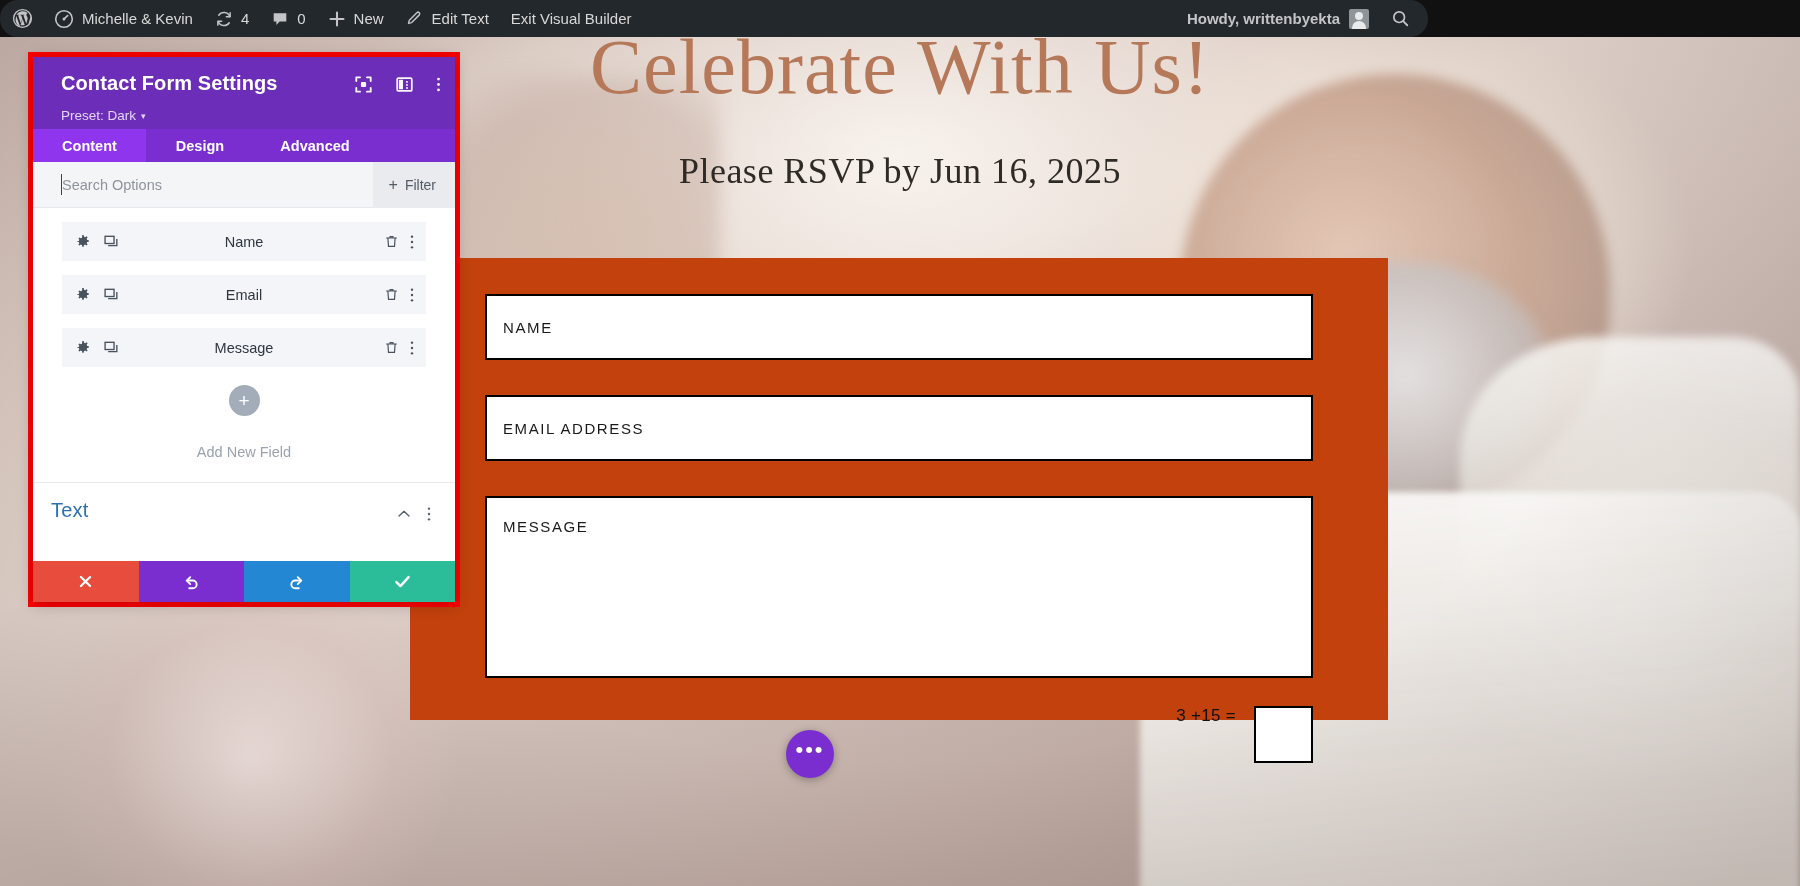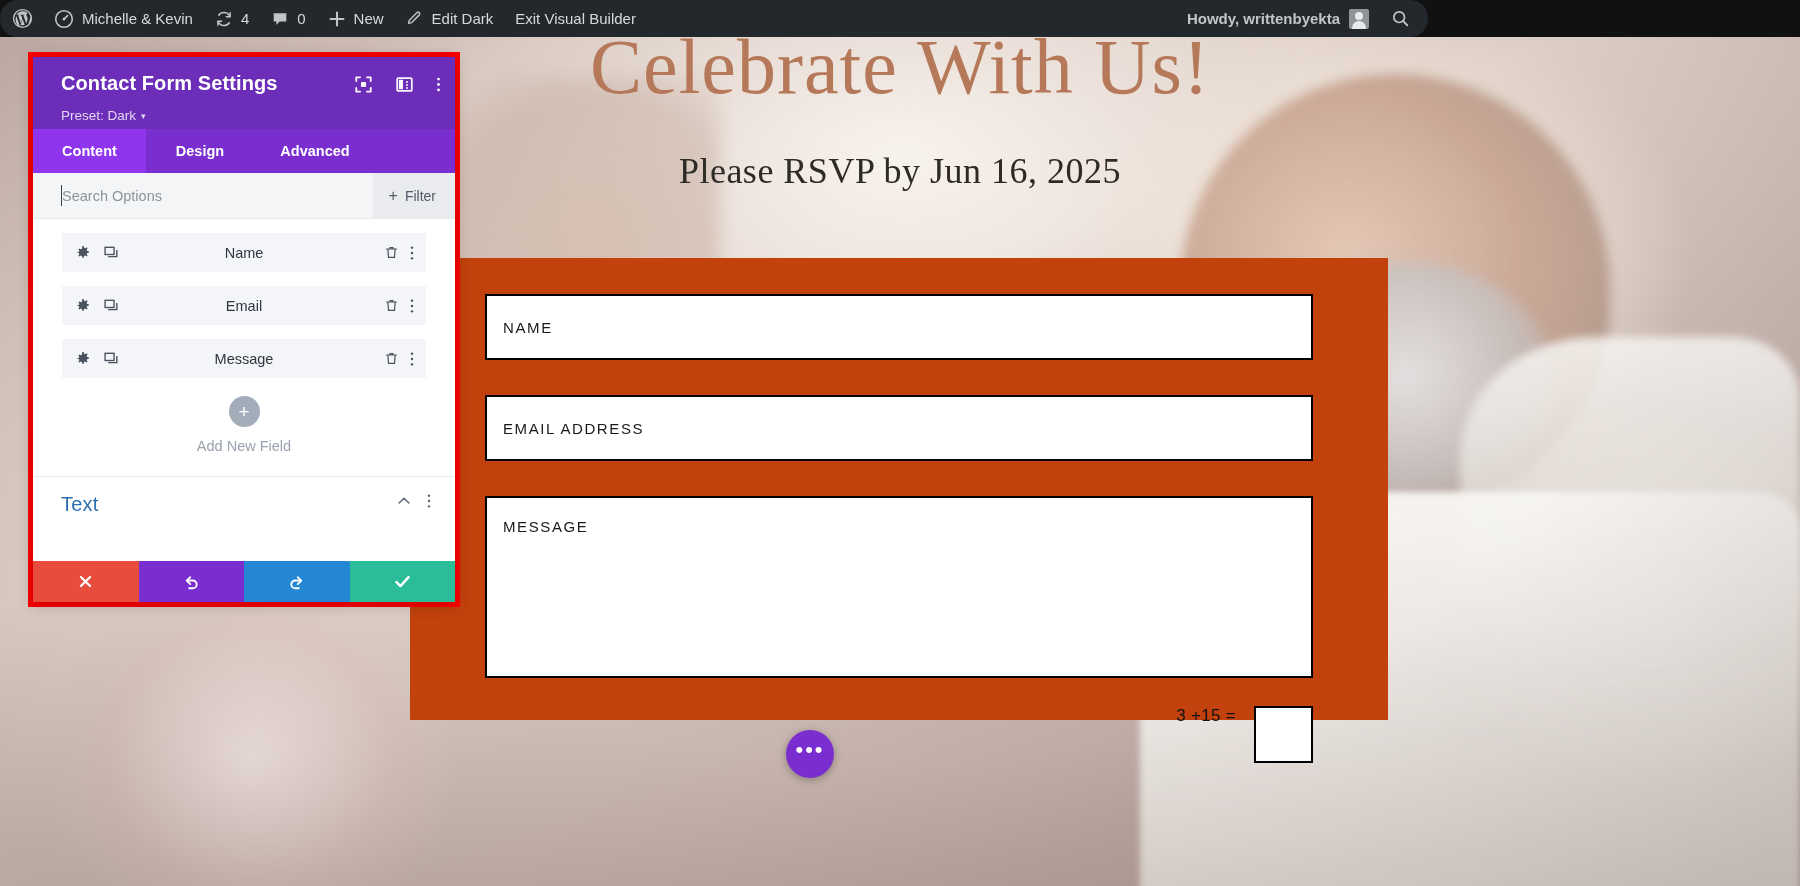--- a/index.html
+++ b/index.html
@@ -103,21 +103,21 @@
     position: relative; flex: 0 0 auto; height: 72px;
   }
   .modal-title { font-size: 20px; font-weight: bold; letter-spacing: .1px; line-height: 24px; }
   .modal-preset {
     font-size: 13.5px; color: #e3d5f5; margin-top: 13px; display: inline-flex; align-items: center; gap: 5px;
   }
   .caret-down { font-size: 9px; line-height: 1; transform: translateY(1px); }
   .hdr-icons { position: absolute; right: 14px; top: 18px; display: flex; align-items: center; gap: 22px; }
   .hdr-icon { color: #fff; opacity: .96; cursor: pointer; display: block; }
 
-  .tabs { display: flex; background: #7b2ed0; flex: 0 0 auto; height: 44px; }
+  .tabs { display: flex; background: #7b2ed0; flex: 0 0 auto; height: 33px; }
   .tab {
     flex: 0 0 auto; color: #fff; font-size: 14.5px; font-weight: bold;
     display: flex; align-items: center; justify-content: center; cursor: pointer;
   }
   .tab.t1 { width: 113px; }
   .tab.t2 { width: 108px; }
   .tab.t3 { width: 122px; }
   .tab.active { background: #8f35ee; }
 
   .searchrow {
@@ -152,25 +152,25 @@
   }
   .field-right { display: flex; align-items: center; gap: 11px; margin-left: auto; }
   .row-ico { color: #4a525e; display: block; cursor: pointer; }
 
   .addfield { text-align: center; padding-top: 4px; }
   .add-circle {
     width: 31px; height: 31px; border-radius: 50%; background: #a3adb9;
     display: inline-flex; align-items: center; justify-content: center;
     color: #fff; font-size: 19px; line-height: 1; cursor: pointer;
   }
-  .add-label { margin-top: 11px; color: #9aa2ad; font-size: 14.5px; }
+  .add-label { margin-top: 28px; color: #9aa2ad; font-size: 14.5px; }
 
   .section-divider { border-top: 1px solid #e8eaee; margin-top: 22px; }
   .text-section {
-    display: flex; align-items: flex-start; padding: 16px 24px 0 28px;
+    display: flex; align-items: flex-end; padding: 16px 24px 0 18px;
   }
   .text-title { color: #2d6fb1; font-size: 20px; font-weight: 400; letter-spacing: .2px; }
   .text-actions { margin-left: auto; display: flex; align-items: center; gap: 15px; color: #5a6371; }
 
   .modal-footer { display: flex; height: 41px; flex: 0 0 auto; margin-top: auto; }
   .fbtn {
     flex: 1 1 0; display: flex; align-items: center; justify-content: center;
     cursor: pointer; color: #fff;
   }
   .fbtn.cancel { background: #e74c3c; }
@@ -288,21 +288,21 @@
     <div class="ab-item">
       <svg width="18" height="18" viewBox="0 0 20 20" class="icon-svg">
         <path d="M10 2.8v14.4M2.8 10h14.4" stroke="#c3c4c7" stroke-width="2.3" stroke-linecap="round"></path>
       </svg>
       <span>New</span>
     </div>
     <div class="ab-item">
       <svg width="18" height="18" viewBox="0 0 20 20" class="icon-svg">
         <path d="M14.6 2.9c.9.9.9 1.9 0 2.8l-8.3 8.3-3.5.9.9-3.5 8.3-8.3c.8-.9 1.8-.9 2.6-.2z" fill="none" stroke="#c3c4c7" stroke-width="1.6" stroke-linejoin="round"></path>
       </svg>
-      <span>Edit Dark</span>
+      <span>Edit Text</span>
     </div>
     <div class="ab-item">
       <span>Exit Visual Builder</span>
     </div>
 
     <div class="ab-right">
       <div class="ab-howdy">
         <span>Howdy, writtenbyekta</span>
         <span class="avatar"></span>
       </div>

